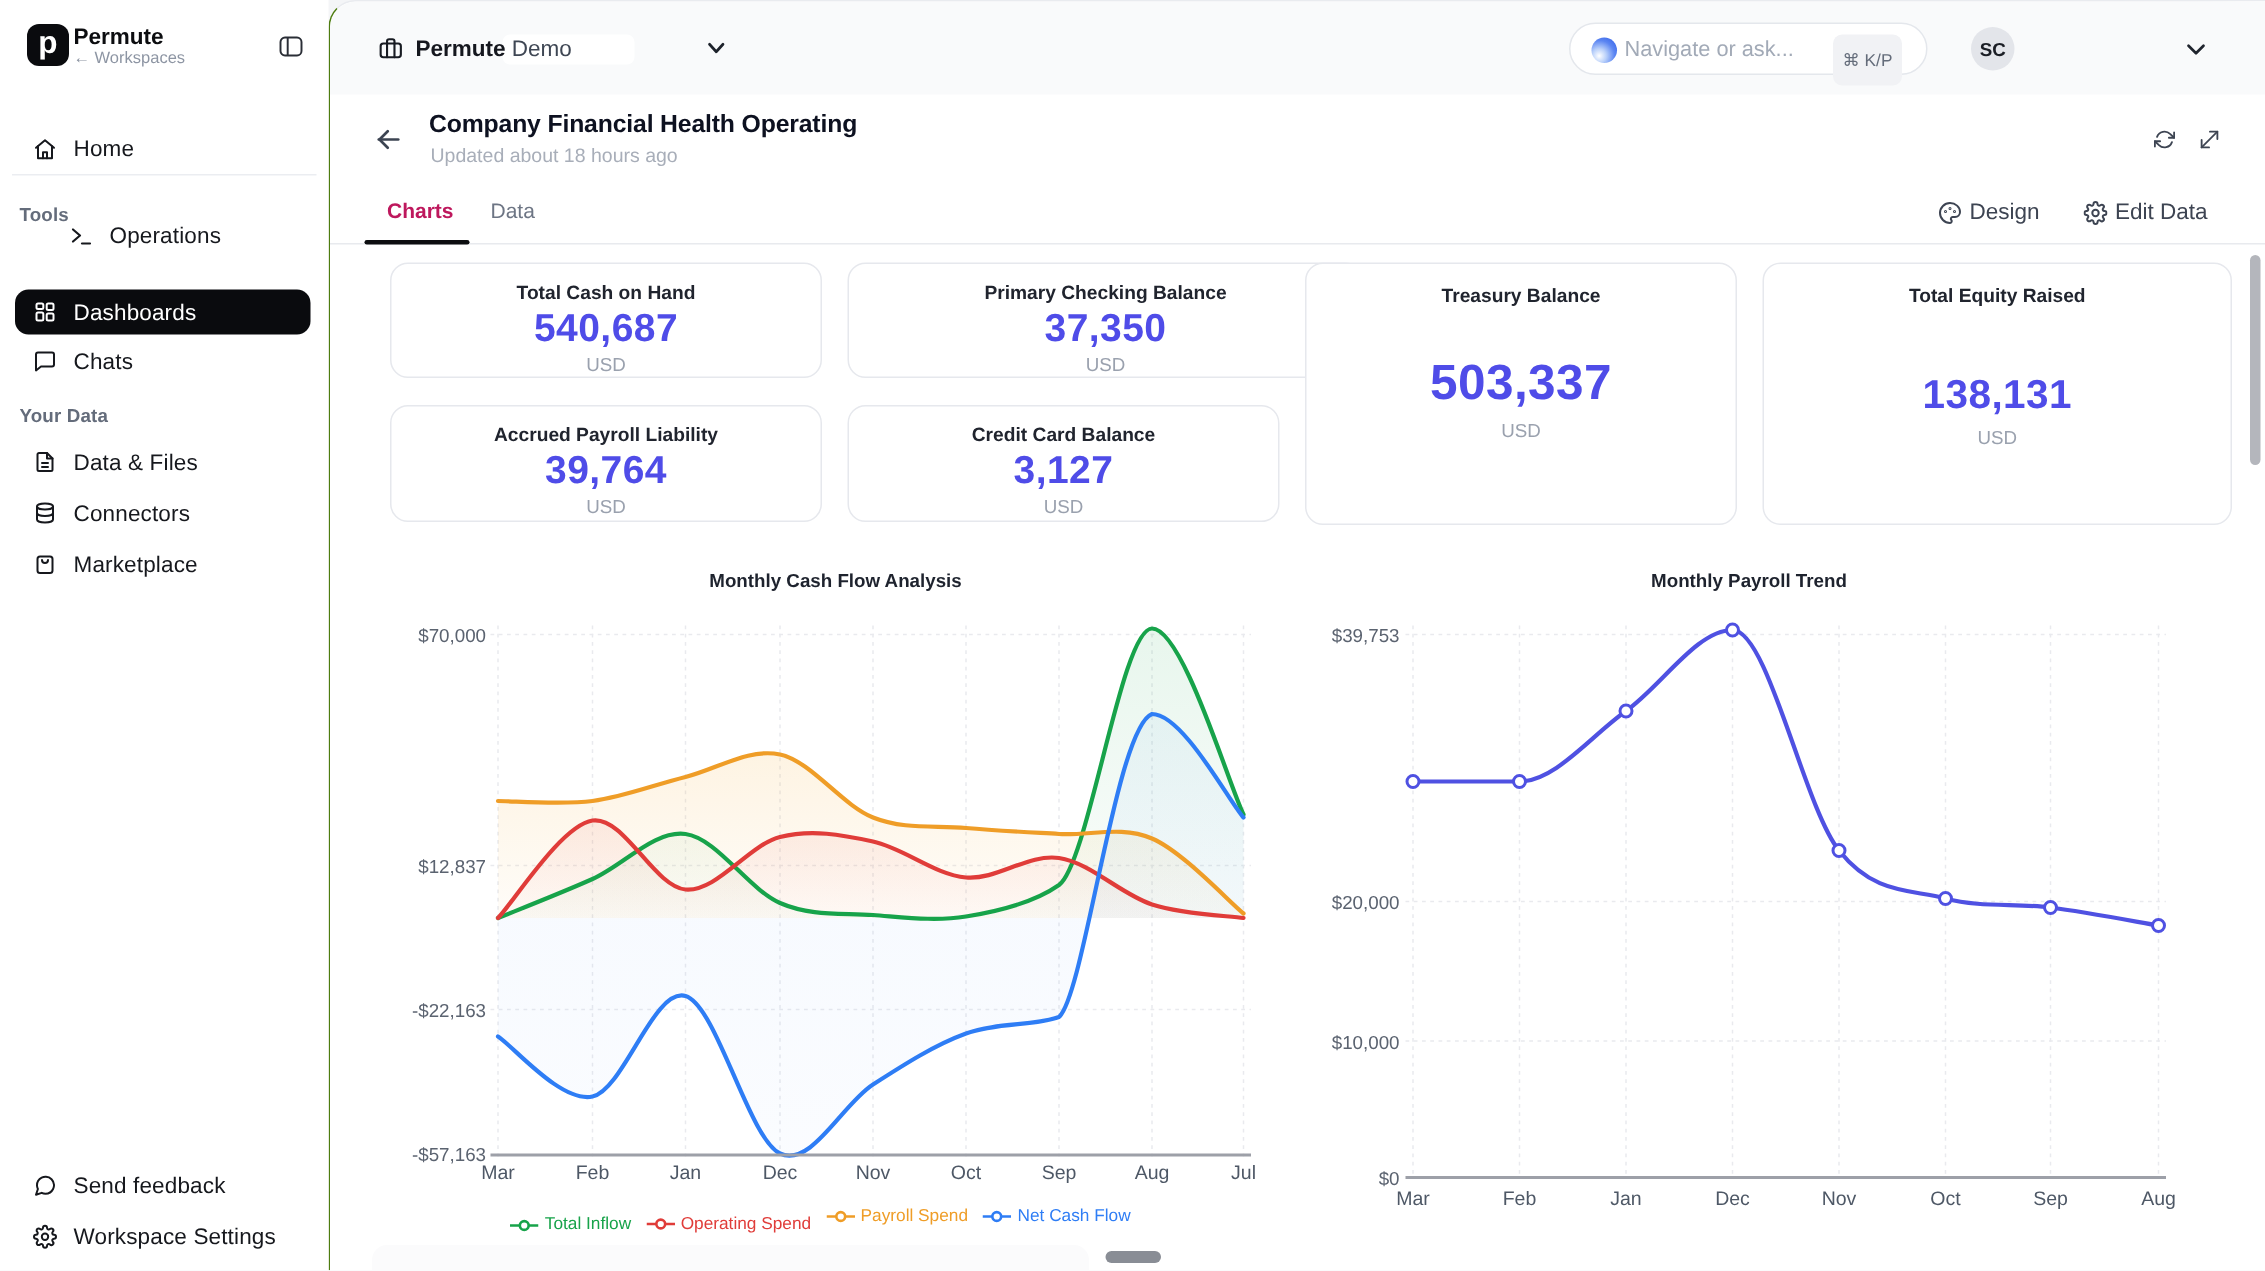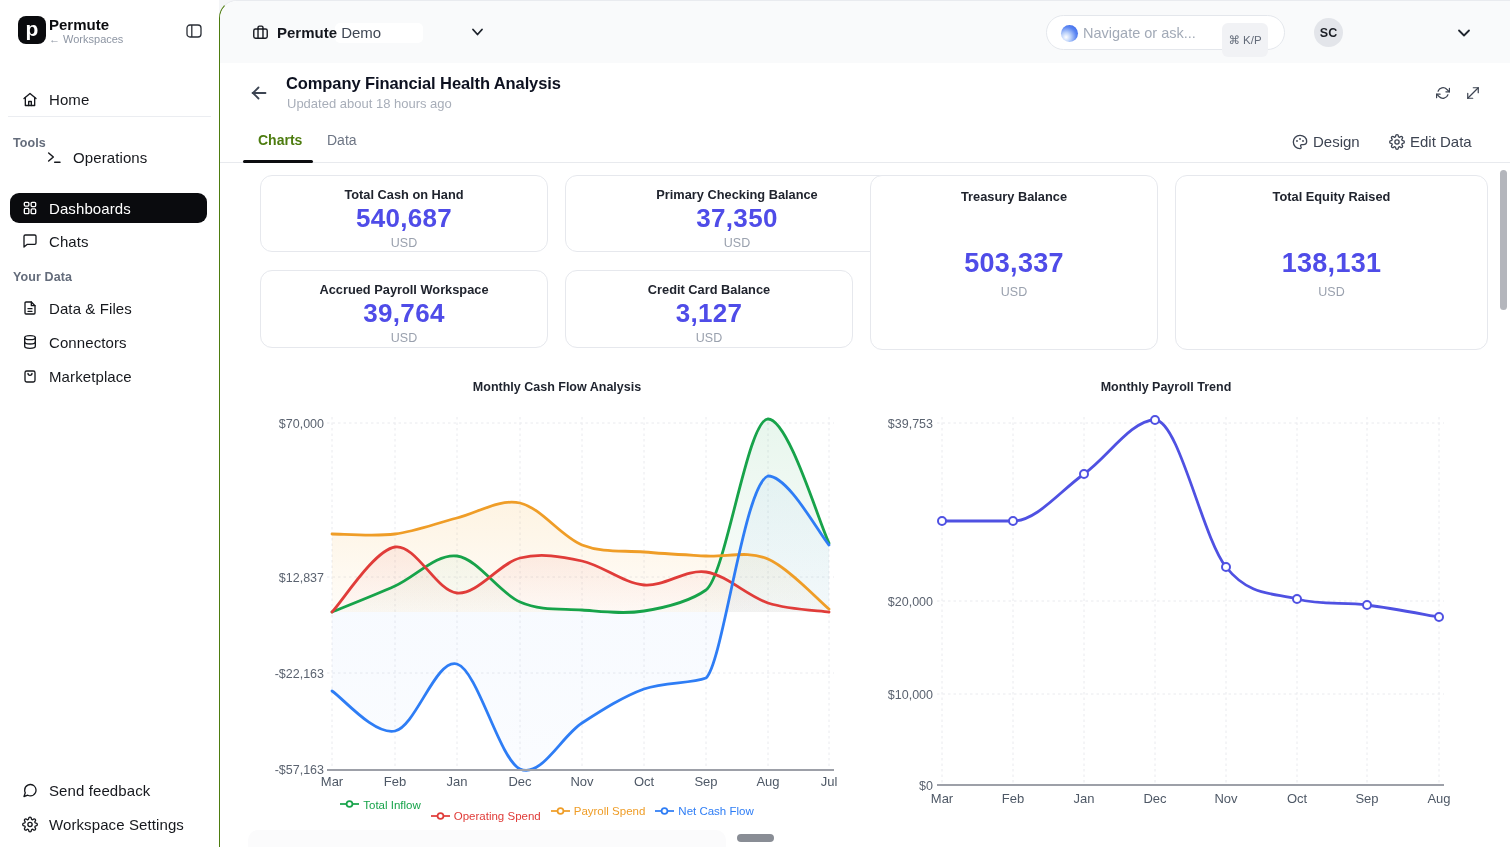--- a/index.html
+++ b/index.html
@@ -139,35 +139,35 @@
   <div class="abs" style="left:1002px;top:22px;width:46px;height:34px;background:#f1f2f5;border-radius:6px;font-size:11.5px;color:#646c7a;display:flex;align-items:center;justify-content:center;">⌘ K/P</div>
   <div class="abs" style="left:1094px;top:17px;width:29px;height:29px;border-radius:50%;background:#e3e5ea;display:flex;align-items:center;justify-content:center;font-size:12.5px;font-weight:700;color:#1b1e25;">SC</div>
   <svg class="abs" style="left:1237px;top:27px;" width="14" height="10" viewBox="0 0 14 10" fill="none" stroke="#20252e" stroke-width="1.8" stroke-linecap="round" stroke-linejoin="round">
       <path d="M2 2.5l5 5 5-5"></path>
     </svg>
 
   <svg class="abs" style="left:29px;top:83px;" width="19" height="18" viewBox="0 0 19 18" fill="none" stroke="#3c4452" stroke-width="1.8" stroke-linecap="round" stroke-linejoin="round">
       <path d="M16.5 9H3.5"></path>
       <path d="M9.5 3.5 4 9l5.5 5.5"></path>
     </svg>
-  <div class="abs" style="left:66px;top:73px;font-size:16.5px;font-weight:700;color:#0d1120;letter-spacing:-0.1px;">Company Financial Health Analysis</div>
+  <div class="abs" style="left:66px;top:73px;font-size:16.5px;font-weight:700;color:#0d1120;letter-spacing:-0.1px;">Company Financial Health Operating</div>
   <div class="abs" style="left:67px;top:95px;font-size:13px;color:#a8aeb9;">Updated about 18 hours ago</div>
   <svg class="abs" style="left:1216px;top:85px;" width="14" height="14" viewBox="0 0 24 24" fill="none" stroke="#3d4452" stroke-width="2.1" stroke-linecap="round" stroke-linejoin="round">
       <polyline points="23 4 23 10 17 10"></polyline>
       <polyline points="1 20 1 14 7 14"></polyline>
       <path d="M3.51 9a9 9 0 0 1 14.85-3.36L23 10"></path>
       <path d="M1 14l4.64 4.36A9 9 0 0 0 20.49 15"></path>
     </svg>
   <svg class="abs" style="left:1246px;top:85px;" width="14" height="14" viewBox="0 0 24 24" fill="none" stroke="#3d4452" stroke-width="2.1" stroke-linecap="round" stroke-linejoin="round">
       <path d="M21 3 3 21"></path>
       <path d="M12.5 3H21v8.5"></path>
       <path d="M3 12.5V21h8.5"></path>
     </svg>
 
-  <div class="abs" style="left:38px;top:131px;font-size:14px;font-weight:700;color:#4d7c0f;">Charts</div>
+  <div class="abs" style="left:38px;top:131px;font-size:14px;font-weight:700;color:#be185d;">Charts</div>
   <div class="abs" style="left:107px;top:131px;font-size:14px;color:#6d7584;">Data</div>
   <div class="abs" style="left:0;top:161px;width:1291px;height:1px;background:#e8eaee;"></div>
   <div class="abs" style="left:23px;top:158.5px;width:70px;height:3.5px;background:#0c0d10;border-radius:2px;"></div>
   <svg class="abs" style="left:1072px;top:133px;" width="16" height="16" viewBox="0 0 24 24" fill="none" stroke="#3d4452" stroke-width="2" stroke-linecap="round" stroke-linejoin="round">
       <path d="M12 2a10 10 0 0 0 0 20 1.8 1.8 0 0 0 1.3-3 1.8 1.8 0 0 1 1.3-3H17a5 5 0 0 0 5-5c0-5-4.5-9-10-9z"></path>
       <circle cx="7.5" cy="10.5" r="0.5"></circle>
       <circle cx="12" cy="7.5" r="0.5"></circle>
       <circle cx="16.5" cy="10.5" r="0.5"></circle>
     </svg>
   <div class="abs" style="left:1093px;top:132px;font-size:15px;color:#3d4452;">Design</div>
@@ -181,32 +181,32 @@
     <div class="t" style="margin-top:11px;">Total Cash on Hand</div>
     <div class="v" style="margin-top:1px;">540,687</div>
     <div class="u" style="margin-top:2px;">USD</div>
   </div>
   <div class="card" style="left:345px;top:174px;width:344px;height:77px;">
     <div class="t" style="margin-top:11px;">Primary Checking Balance</div>
     <div class="v" style="margin-top:1px;">37,350</div>
     <div class="u" style="margin-top:2px;">USD</div>
   </div>
   <div class="card" style="left:40px;top:269px;width:288px;height:78px;">
-    <div class="t" style="margin-top:11px;">Accrued Payroll Workspace</div>
+    <div class="t" style="margin-top:11px;">Accrued Payroll Liability</div>
     <div class="v" style="margin-top:1px;">39,764</div>
     <div class="u" style="margin-top:2px;">USD</div>
   </div>
   <div class="card" style="left:345px;top:269px;width:288px;height:78px;">
     <div class="t" style="margin-top:11px;">Credit Card Balance</div>
     <div class="v" style="margin-top:1px;">3,127</div>
     <div class="u" style="margin-top:2px;">USD</div>
   </div>
   <div class="card" style="left:650px;top:174px;width:288px;height:175px;">
     <div class="t" style="margin-top:13px;">Treasury Balance</div>
-    <div class="v" style="margin-top:44px;font-size:27px;">503,337</div>
+    <div class="v" style="margin-top:32px;font-size:33px;">503,337</div>
     <div class="u" style="margin-top:6px;">USD</div>
   </div>
   <div class="card" style="left:955px;top:174px;width:313px;height:175px;">
     <div class="t" style="margin-top:13px;">Total Equity Raised</div>
     <div class="v" style="margin-top:44px;font-size:27px;">138,131</div>
     <div class="u" style="margin-top:6px;">USD</div>
   </div>
 
   <svg class="abs" style="left:0;top:0;" width="1291" height="847" viewBox="220 0 1291 847" fill="none">
     <defs>
@@ -314,21 +314,21 @@
         <text x="1084" y="802">Jan</text>
         <text x="1155" y="802">Dec</text>
         <text x="1226" y="802">Nov</text>
         <text x="1297" y="802">Oct</text>
         <text x="1367" y="802">Sep</text>
         <text x="1439" y="802">Aug</text>
     </g>
   </svg>
 
   <div class="abs" style="left:20px;top:798px;width:614px;display:flex;justify-content:center;gap:10px;font-size:11.5px;">
-    <span style="display:flex;align-items:flex-start;gap:4px;color:#17a34a;"><svg width="19" height="10" viewBox="0 0 22 10">
+    <span style="display:flex;align-items:flex-end;gap:4px;color:#17a34a;"><svg width="19" height="10" viewBox="0 0 22 10">
           <line x1="0" y1="5" x2="22" y2="5" stroke="#17a34a" stroke-width="2"></line>
           <circle cx="11" cy="5" r="3.4" fill="#fff" stroke="#17a34a" stroke-width="2"></circle>
         </svg>Total Inflow</span>
     <span style="display:flex;align-items:center;gap:4px;color:#e03c39;margin-top:11px;"><svg width="19" height="10" viewBox="0 0 22 10">
           <line x1="0" y1="5" x2="22" y2="5" stroke="#e03c39" stroke-width="2"></line>
           <circle cx="11" cy="5" r="3.4" fill="#fff" stroke="#e03c39" stroke-width="2"></circle>
         </svg>Operating Spend</span>
     <span style="display:flex;align-items:center;gap:4px;color:#ef9d27;"><svg width="19" height="10" viewBox="0 0 22 10">
           <line x1="0" y1="5" x2="22" y2="5" stroke="#ef9d27" stroke-width="2"></line>
           <circle cx="11" cy="5" r="3.4" fill="#fff" stroke="#ef9d27" stroke-width="2"></circle>

